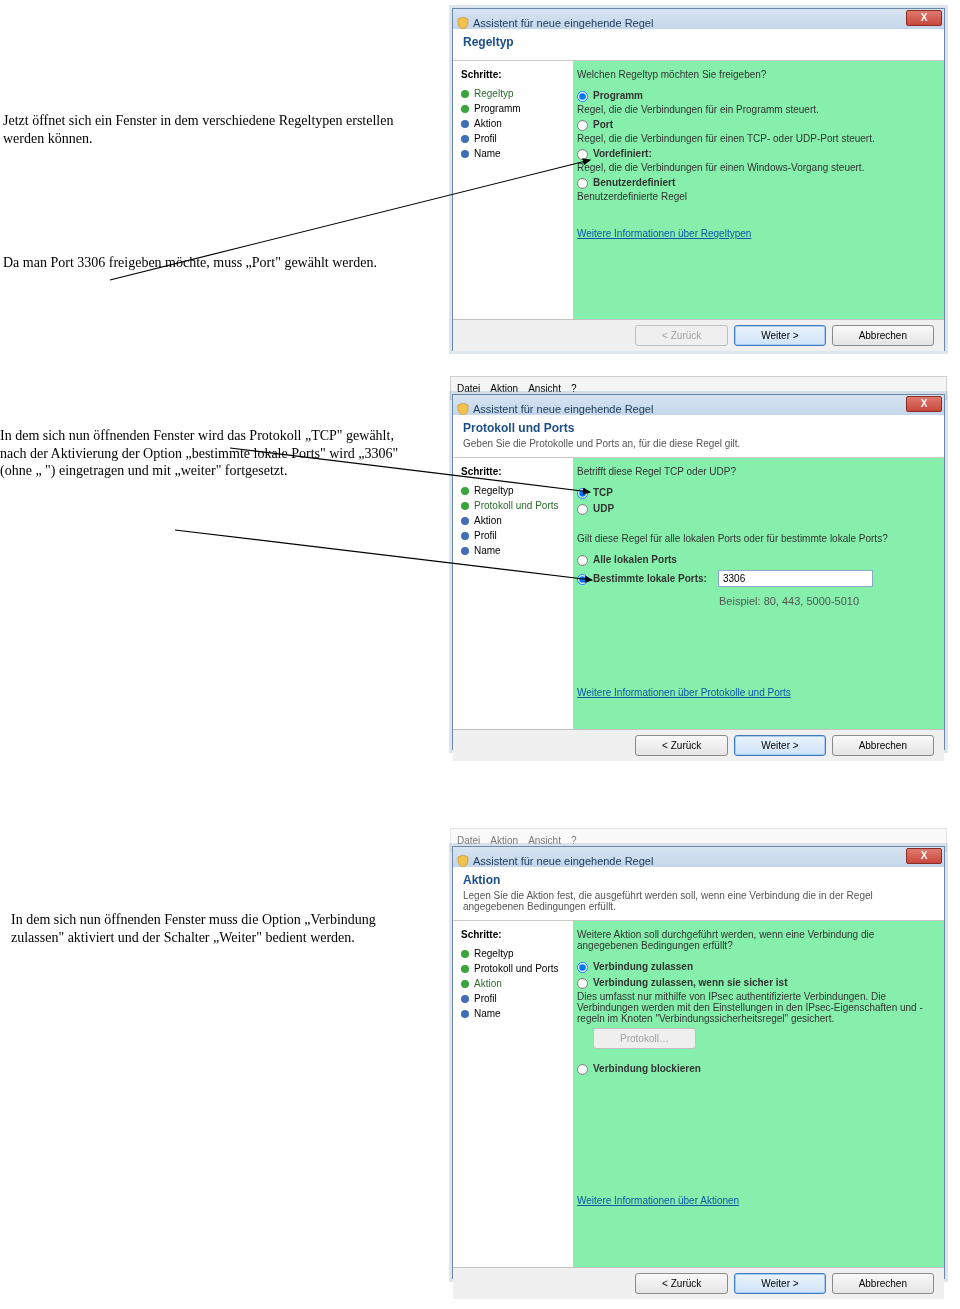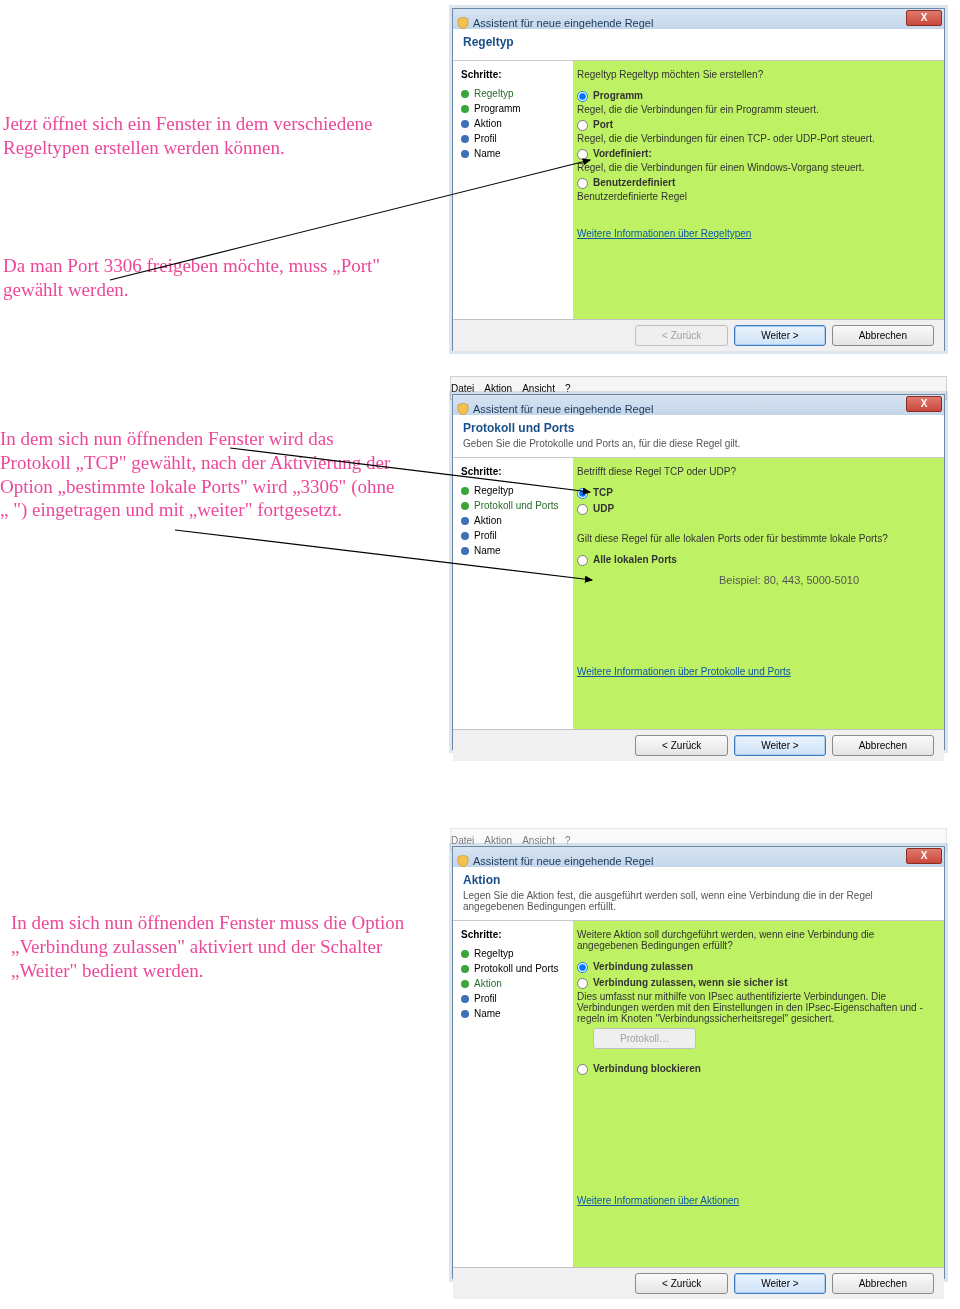--- a/index.html
+++ b/index.html
@@ -8,23 +8,23 @@
     height: 1309px;
     background: #fff;
     font-family: "Segoe UI", Tahoma, Arial, sans-serif;
     font-size: 10px;
     color: #000;
     position: relative;
   }
   .doc-text {
     position: absolute;
     font-family: "Times New Roman", serif;
-    font-size: 19px;
+    font-size: 14px;
     line-height: 1.25;
-    color: #ec4899;
+    color: #000000;
   }
   
   .win {
     position: absolute;
     background: #e9edf3;
     border: 1px solid #6c88a9;
     box-shadow: 0 0 0 3px rgba(120,150,190,0.25);
   }
   .titlebar {
     height: 20px;
@@ -64,21 +64,21 @@
     font-weight: 600;
     font-size: 12px;
     margin-bottom: 3px;
   }
   .header .h2 {
     color: #555;
     font-size: 10px;
   }
   .body {
     display: flex;
-    background: #bef264;
+    background: #86efac;
   }
   .steps {
     width: 120px;
     padding: 8px 4px 8px 8px;
     background: #fff;
   }
   .steps .label {
     font-weight: bold;
     font-size: 10px;
     margin-bottom: 6px;
@@ -158,21 +158,21 @@
   }
   .btn:disabled { color:#a0a0a0; background:#efefef; border-color:#c0c0c0; cursor:default;}
   .menubar {
     position:absolute;
     height:24px;
     font-size:10px;
     color:#000;
     display:flex;
     gap:10px;
     align-items:center;
-    padding-left:0;
+    padding-left:6px;
     background:#f5f5f5;
     border:1px solid #d0d0d0;
   }
   
   .arrow { position:absolute; pointer-events:none; }
 </style>
 </head>
 <body>
 
 <div class="doc-text" style="left:3px; top:112px; width:395px;">Jetzt öffnet sich ein Fenster in dem verschiedene Regeltypen erstellen werden können.</div>
@@ -211,21 +211,21 @@
       <div class="step">
           <span class="bullet pending"></span>
           <span>Profil</span>
         </div>
       <div class="step">
           <span class="bullet pending"></span>
           <span>Name</span>
         </div>
     </div>
     <div class="pane">
-      <div class="q">Regeltyp Regeltyp möchten Sie erstellen?</div>
+      <div class="q">Welchen Regeltyp möchten Sie freigeben?</div>
 
       <div class="opt">
           <input type="radio" checked="" style="">
           <span class="optlabel">Programm</span>
         </div>
       <div class="desc">Regel, die die Verbindungen für ein Programm steuert.</div>
 
       <div class="opt">
           <input type="radio" style="">
           <span class="optlabel">Port</span>
@@ -308,20 +308,25 @@
       <div class="opt">
           <input type="radio" style="">
           <span class="optlabel">UDP</span>
         </div>
 
       <div class="q" style="margin-top:18px;">Gilt diese Regel für alle lokalen Ports oder für bestimmte lokale Ports?</div>
       <div class="opt">
           <input type="radio" style="">
           <span class="optlabel">Alle lokalen Ports</span>
         </div>
+      <div class="opt" style="align-items:center;">
+        <input type="radio" checked="" style="">
+        <span class="optlabel" style="min-width:120px;">Bestimmte lokale Ports:</span>
+        <input class="textin" style="width: 155px;" value="3306">
+      </div>
       <div class="eg" style="margin-left:142px;">Beispiel: 80, 443, 5000-5010</div>
 
       <div style="margin-top:80px;"><span class="link">Weitere Informationen über Protokolle und Ports</span></div>
     </div>
   </div>
   <div class="footer">
     <button class="btn">&lt; Zurück</button>
     <button class="btn primary">Weiter &gt;</button>
     <button class="btn">Abbrechen</button>
   </div>

